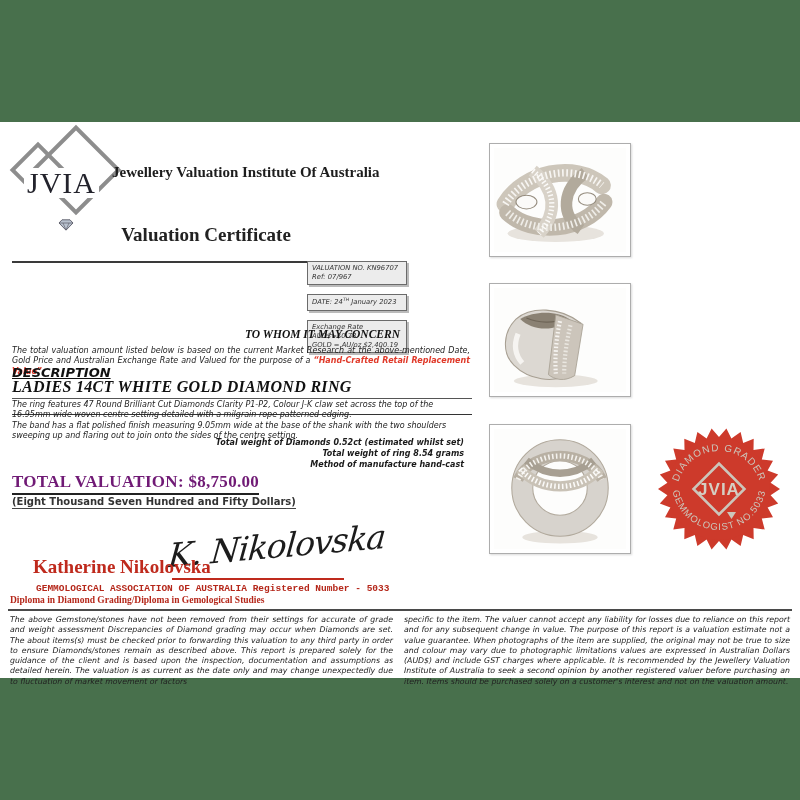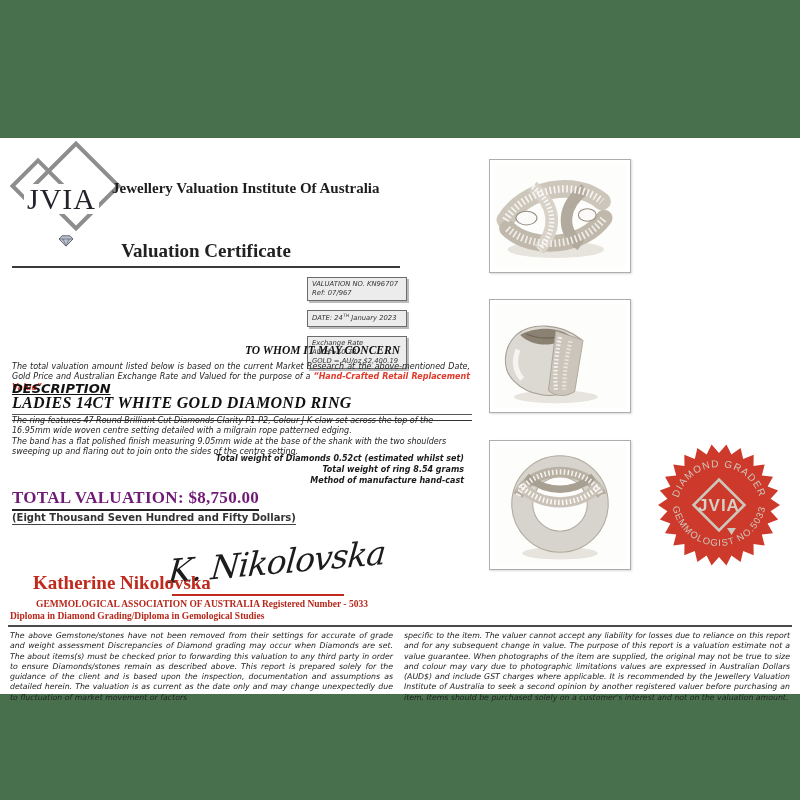--- a/index.html
+++ b/index.html
@@ -2,40 +2,40 @@
 <html><head>
 <meta charset="utf-8">
 <style>
   html,body{margin:0;padding:0;}
   body{
     width:800px;height:800px;overflow:hidden;position:relative;
     background:#48704c;
     font-family:"DejaVu Sans",sans-serif;
   }
   .page{
-    position:absolute;left:0;top:138px;width:800px;height:556px;
+    position:absolute;left:0;top:122px;width:800px;height:556px;
     background:#ffffff;color:#1d1d1d;
   }
   
   .logo{position:absolute;left:16px;top:2px;width:104px;height:112px;}
   .logo .d-big{position:absolute;left:28px;top:14px;width:56px;height:56px;border:4px solid #8d8d8d;transform:rotate(45deg);}
   .logo .d-small{position:absolute;left:2px;top:26px;width:32px;height:32px;border:4px solid #8d8d8d;transform:rotate(45deg);}
   .logo .logo-text{
     position:absolute;left:8px;top:44px;font-family:"Liberation Serif",serif;
     font-size:30px;color:#23232c;background:#fff;padding:0 3px;letter-spacing:1px;line-height:1;
   }
   .logo .gem{position:absolute;left:42px;top:92px;}
   .org-title{
     position:absolute;left:112px;top:42px;width:380px;
     font-family:"Liberation Serif",serif;font-weight:bold;font-size:15px;color:#1d1d1d;
   }
   .cert-heading{
     position:absolute;left:12px;top:102px;width:388px;text-align:center;
     font-family:"Liberation Serif",serif;font-weight:bold;font-size:19px;color:#222;
-    border-bottom:2px solid #3a3a3a;padding-bottom:4px;
+    border-bottom:2px solid #3a3a3a;padding-bottom:15px;
   }
   
   .info-boxes{position:absolute;left:307px;top:139px;width:100px;}
   .ibox{
     background:#ececec;border:1px solid #6b6b6b;box-shadow:2px 2px 0 rgba(60,60,60,.35);
     font-style:italic;font-size:6.8px;line-height:1.35;color:#333;
     padding:2px 4px;margin-bottom:9px;
   }
   .ibox div{white-space:nowrap;}
   sup{font-size:4.5px;}
@@ -50,21 +50,21 @@
   }
   .intro .hl{color:#e03a2a;font-weight:bold;}
   .desc-label{
     position:absolute;left:12px;top:243px;width:460px;border-bottom:1.5px solid #555;
     font-weight:bold;font-style:italic;font-size:13px;color:#111;padding-bottom:18px;
   }
   .desc-label span{text-decoration:underline;}
   .item-title{
     position:absolute;left:12px;top:256px;width:460px;border-bottom:1.5px solid #333;
     font-family:"Liberation Serif",serif;font-weight:bold;font-style:italic;font-size:16px;
-    letter-spacing:.3px;color:#111;padding-bottom:8px;
+    letter-spacing:.3px;color:#111;padding-bottom:18px;
   }
   .ring-desc{
     position:absolute;left:12px;top:278px;width:452px;
     font-style:italic;font-size:8px;line-height:1.3;color:#222;
   }
   .weights{
     position:absolute;left:12px;top:316px;width:452px;
     font-style:italic;font-weight:bold;font-size:8px;line-height:1.35;color:#1a1a1a;text-align:right;
   }
   .total-val{
@@ -83,21 +83,21 @@
     font-family:"Liberation Serif",serif;font-weight:bold;font-size:19px;color:#bf2a1d;margin-left:23px;
   }
   .signature{
     position:absolute;left:168px;top:404px;width:230px;
     font-family:"DejaVu Serif",serif;font-style:italic;font-size:33px;color:#1c1c1c;
     transform:rotate(-5deg) skewX(-10deg);letter-spacing:-1px;white-space:nowrap;
   }
   .sig-line{position:absolute;left:172px;top:456px;width:172px;height:2px;background:#bf2a1d;}
   .assoc-line{
     position:absolute;left:10px;top:461px;width:420px;
-    font-family:Liberation Serif, serif;font-weight:bold;font-size:9.5px;color:#b5271a;padding-left:26px;
+    font-family:Liberation Mono, monospace;font-weight:bold;font-size:9.5px;color:#b5271a;padding-left:26px;
   }
   .diploma-line{
     position:absolute;left:10px;top:473px;width:420px;
     font-family:"Liberation Serif",serif;font-weight:bold;font-size:9.5px;color:#b5271a;
   }
   .main-rule{position:absolute;left:8px;top:487px;width:784px;height:2px;background:#4a4a4a;}
   
   .disc{
     position:absolute;top:493px;
     font-style:italic;font-size:7.8px;line-height:1.32;text-align:justify;color:#222;

